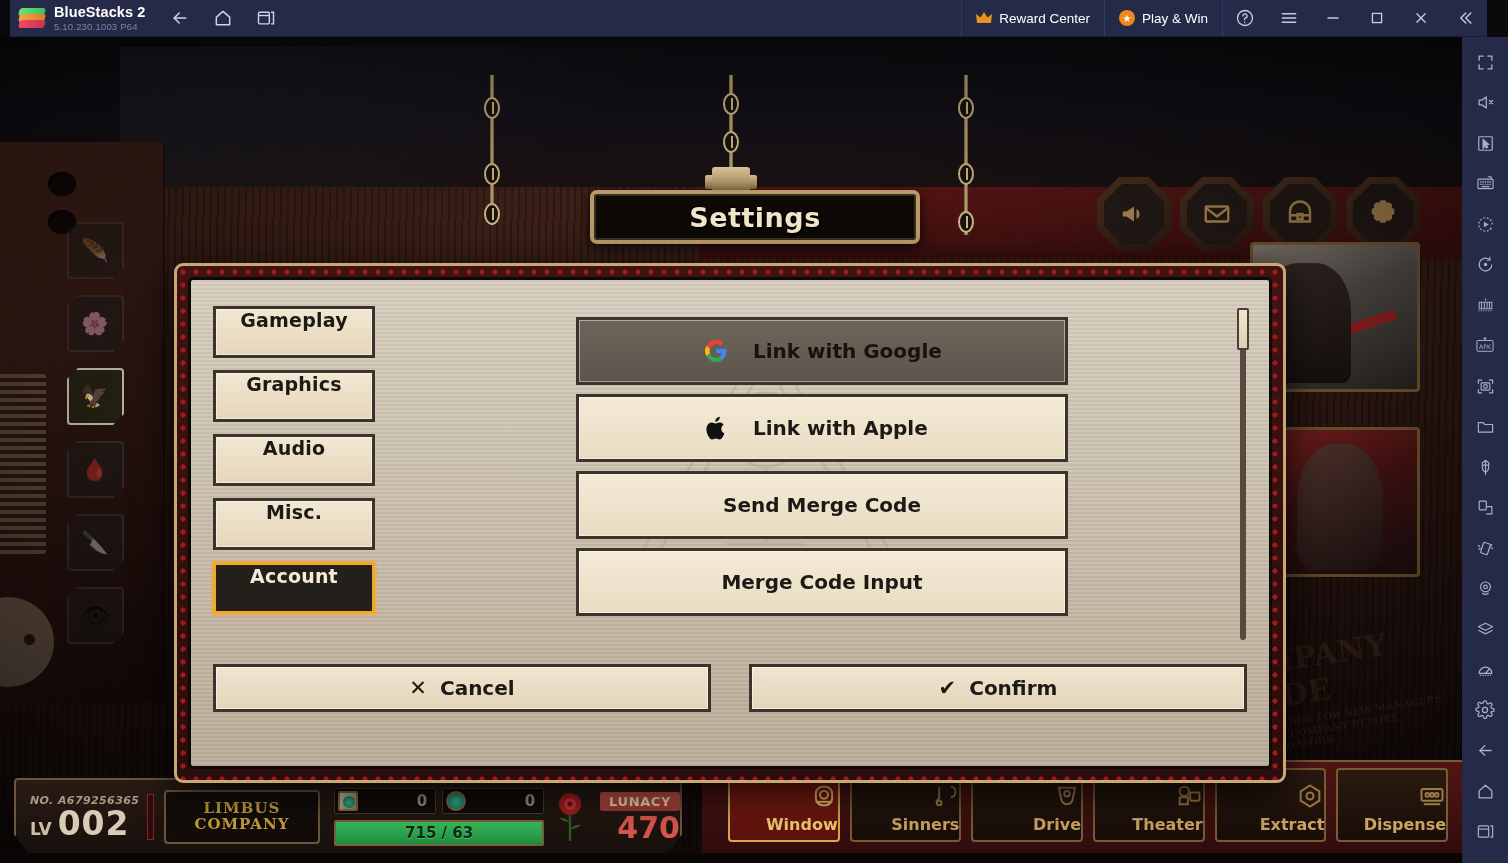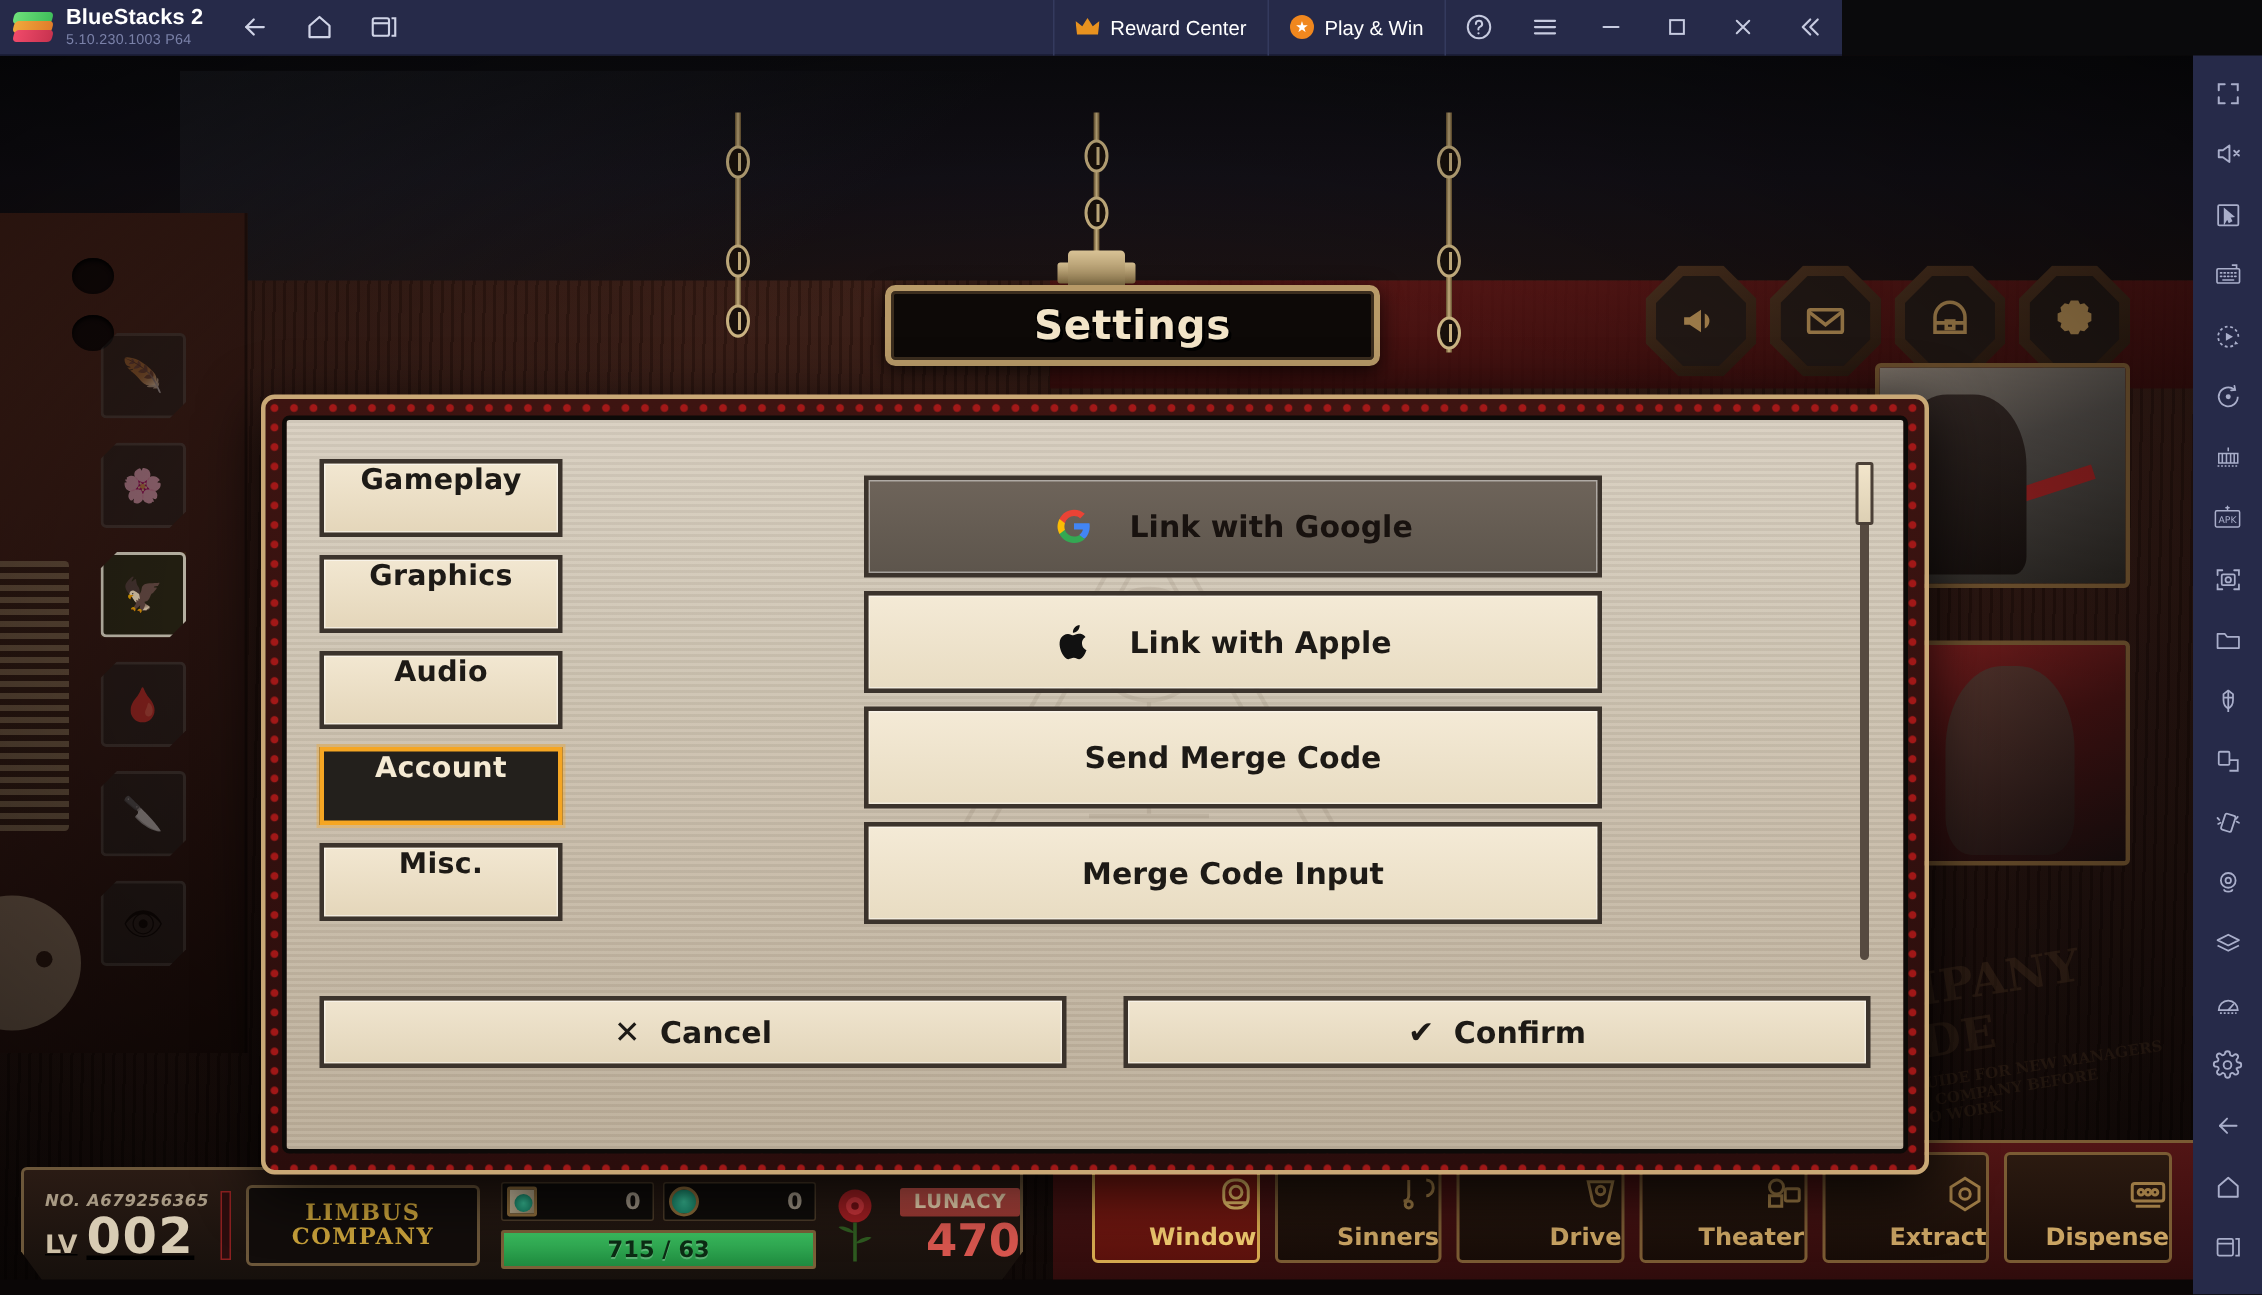--- a/index.html
+++ b/index.html
@@ -7,21 +7,21 @@
     width: 1508px; height: 863px;
     overflow: hidden;
     background: #0a0a0c;
     font-family: "Liberation Sans", sans-serif;
     -webkit-font-smoothing: antialiased;
   }
   #root { position: relative; width: 1508px; height: 863px; }
 
   
   .titlebar {
-    position: absolute; left: 0; top: 0; width: 1228px; height: 37px;
+    position: absolute; left: 10px; top: 0; width: 1477px; height: 37px;
     background: #262a49;
     display: flex; align-items: center;
     border-bottom: 1px solid #1b1e38;
     z-index: 60;
   }
   .bs-logo {
     width: 26px; height: 22px; margin-left: 9px; margin-right: 9px;
     position: relative;
   }
   .bs-logo i { position: absolute; left: 0; width: 26px; height: 8px; border-radius: 3px; display: block; transform: skewX(-14deg); }
@@ -290,21 +290,21 @@
   .hud { position: absolute; left: 0; bottom: 0; width: 1462px; height: 110px; z-index: 22; }
   .hud-left {
     position: absolute; left: 14px; bottom: 7px; width: 668px; height: 78px;
     background: linear-gradient(180deg,#2a1b14,#16100c);
     border: 2px solid #6c573a; border-radius: 4px;
     clip-path: polygon(0 0,100% 0,100% 72%, calc(100% - 16px) 100%, 16px 100%, 0 72%);
     display: flex; align-items: center;
   }
   .lv-block { margin-left: 14px; width: 130px; }
   .lv-no { color: #a89a84; font-size: 11px; font-style: italic; font-weight: bold; font-family: "DejaVu Sans", sans-serif; letter-spacing: .4px; }
-  .lv-line { display: flex; align-items: baseline; gap: 6px; text-decoration: underline; }
+  .lv-line { display: flex; align-items: baseline; gap: 6px; }
   .lv-lab { color: #cdbfa6; font-size: 17px; font-weight: bold; font-family: "DejaVu Sans", sans-serif; }
   .lv-val { color: #d8ccb4; font-size: 33px; font-weight: bold; font-family: "DejaVu Sans", sans-serif; letter-spacing: 1px; line-height: 1; }
   .lv-bar { width: 8px; height: 46px; border: 1px solid #8b2020; background: #2a0d0d; margin-left: 4px; }
   .nameplate {
     margin-left: 10px; width: 180px; height: 54px;
     background: #120d0b; border: 2px solid #6c573a; border-radius: 4px;
     display: flex; align-items: center; justify-content: center;
     color: #c8a13a; font-size: 15px; font-weight: bold; line-height: 1.05;
     text-align: center; font-family: "DejaVu Serif", serif; letter-spacing: 1px;
   }
@@ -572,25 +572,25 @@
           <div class="tabs">
             <div class="tab">
                 <span>Gameplay</span>
               </div>
             <div class="tab">
                 <span>Graphics</span>
               </div>
             <div class="tab">
                 <span>Audio</span>
               </div>
+            <div class="tab">
+                <span>Misc.</span>
+              </div>
             <div class="tab active">
                 <span>Account</span>
-              </div>
-            <div class="tab">
-                <span>Misc.</span>
               </div>
           </div>
 
           <div class="content">
             <div class="opt-list">
               <div class="opt pressed">
                 <span class="glyph">
                   <svg width="24" height="24" viewBox="0 0 48 48">
                     <path fill="#4285F4" d="M45 24c0-1.6-.15-3.1-.4-4.5H24v8.5h11.8c-.5 2.7-2 5-4.3 6.6v5.5h7c4.1-3.8 6.5-9.4 6.5-16.1z"></path>
                     <path fill="#34A853" d="M24 46c5.8 0 10.7-1.9 14.3-5.2l-7-5.5c-1.9 1.3-4.4 2.1-7.3 2.1-5.6 0-10.4-3.8-12.1-8.9H4.7v5.6C8.3 41.4 15.6 46 24 46z"></path>

